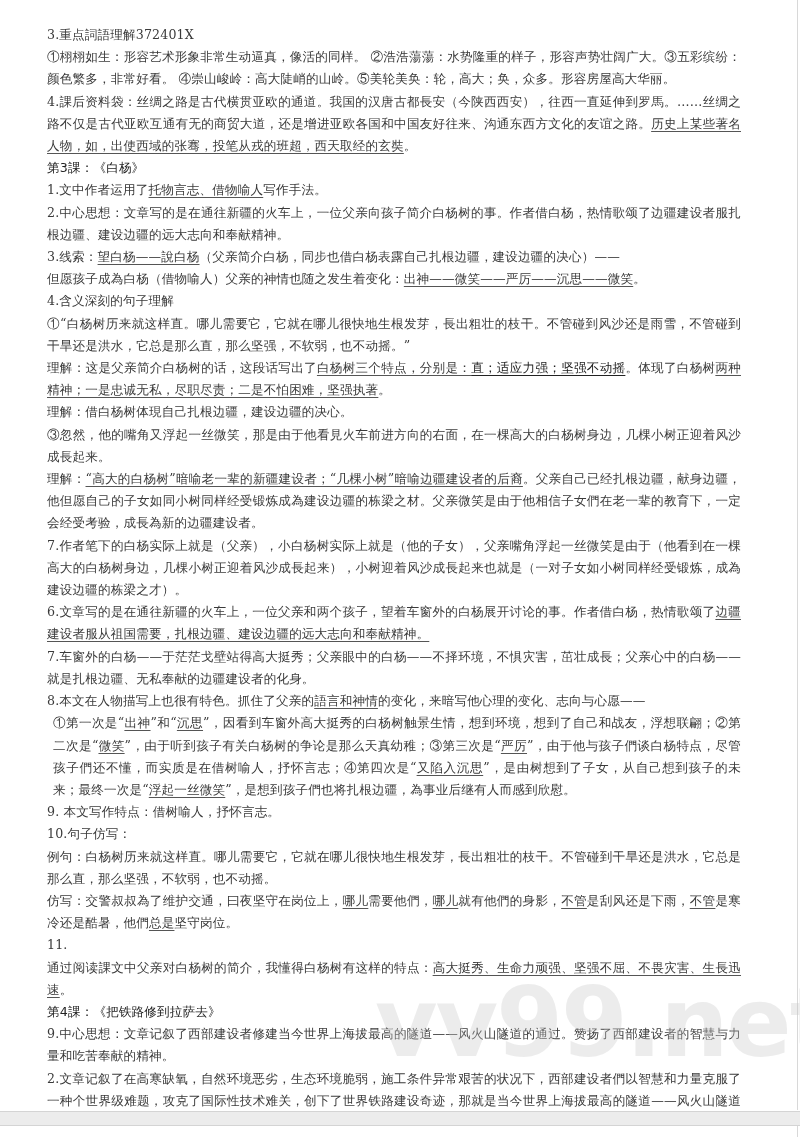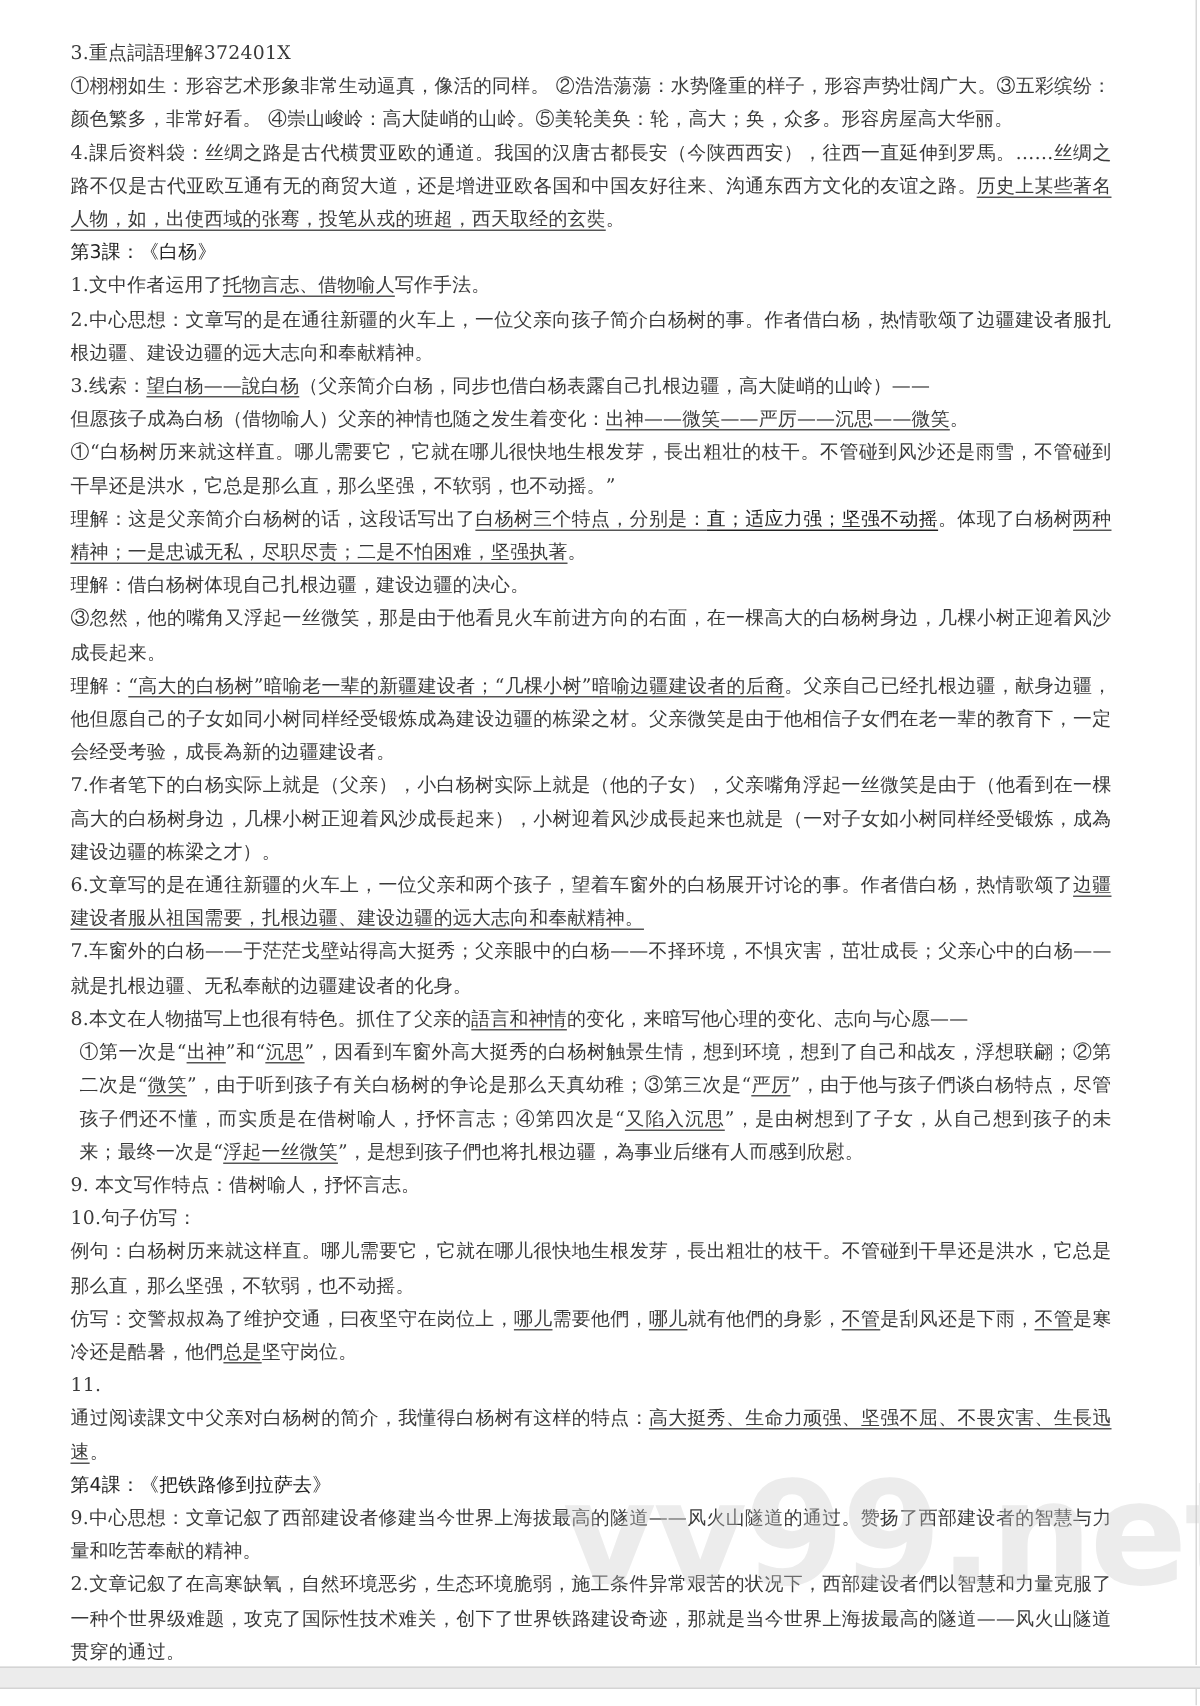--- a/index.html
+++ b/index.html
@@ -51,23 +51,24 @@
     <p class="p">3.重点詞語理解372401X</p>
     <p class="p">①栩栩如生：形容艺术形象非常生动逼真，像活的同样。 ②浩浩蕩蕩：水势隆重的样子，形容声势壮阔广大。③五彩缤纷：颜色繁多，非常好看。 ④崇山峻岭：高大陡峭的山岭。⑤美轮美奂：轮，高大；奂，众多。形容房屋高大华丽。</p>
     <p class="p"><span>4.課后资料袋：丝绸之路是古代横贯亚欧的通道。我国的汉唐古都長安（今陕西西安），往西一直延伸到罗馬。……丝绸之路不仅是古代亚欧互通有无的商贸大道，还是增进亚欧各国和中国友好往来、沟通东西方文化的友谊之路。</span><span class="u">历史上某些著名人物，如，出使西域的张骞，投笔从戎的班超，西天取经的玄奘</span><span>。</span></p>
 
     <p class="p h">第3課：《白杨》</p>
 
     <p class="p"><span>1.文中作者运用了</span><span class="u">托物言志、借物喻人</span><span>写作手法。</span></p>
 
     <p class="p">2.中心思想：文章写的是在通往新疆的火车上，一位父亲向孩子简介白杨树的事。作者借白杨，热情歌颂了边疆建设者服扎根边疆、建设边疆的远大志向和奉献精神。</p>
 
-    <p class="p"><span>3.线索：</span><span class="u">望白杨——說白杨</span><span>（父亲简介白杨，同步也借白杨表露自己扎根边疆，高大陡峭的山岭）——</span></p>
+    <p class="p"><span>3.线索：</span><span class="u">望白杨——說白杨</span><span>（父亲简介白杨，同步也借白杨表露自己扎根边疆，建设边疆的决心）——</span></p>
     <p class="p"><span>但愿孩子成為白杨（借物喻人）父亲的神情也随之发生着变化：</span><span class="u">出神——微笑——严厉——沉思——微笑</span><span>。</span></p>
 
+    <p class="p">4.含义深刻的句子理解</p>
     <p class="p">①“白杨树历来就这样直。哪儿需要它，它就在哪儿很快地生根发芽，長出粗壮的枝干。不管碰到风沙还是雨雪，不管碰到干旱还是洪水，它总是那么直，那么坚强，不软弱，也不动摇。”</p>
     <p class="p"><span>理解：这是父亲简介白杨树的话，这段话写出了</span><span class="u">白杨树三个特点，分别是：</span><span class="ub">直；适应力强；坚强不动摇</span><span>。体现了白杨树</span><span class="u">两种精神；一是忠诚无私，尽职尽责；二是不怕困难，坚强执著</span><span>。</span></p>
     <p class="p">理解：借白杨树体現自己扎根边疆，建设边疆的决心。</p>
     <p class="p">③忽然，他的嘴角又浮起一丝微笑，那是由于他看見火车前进方向的右面，在一棵高大的白杨树身边，几棵小树正迎着风沙成長起来。</p>
     <p class="p"><span>理解：</span><span class="u">“高大的白杨树”暗喻老一辈的新疆建设者；“几棵小树”暗喻边疆建设者的后裔</span><span>。父亲自己已经扎根边疆，献身边疆，他但愿自己的子女如同小树同样经受锻炼成為建设边疆的栋梁之材。父亲微笑是由于他相信子女們在老一辈的教育下，一定会经受考验，成長為新的边疆建设者。</span></p>
 
     <p class="p">7.作者笔下的白杨实际上就是（父亲），小白杨树实际上就是（他的子女），父亲嘴角浮起一丝微笑是由于（他看到在一棵高大的白杨树身边，几棵小树正迎着风沙成長起来），小树迎着风沙成長起来也就是（一对子女如小树同样经受锻炼，成為建设边疆的栋梁之才）。</p>
     <p class="p"><span>6.文章写的是在通往新疆的火车上，一位父亲和两个孩子，望着车窗外的白杨展开讨论的事。作者借白杨，热情歌颂了</span><span class="u">边疆建设者服从祖国需要，扎根边疆、建设边疆的远大志向和奉献精神。</span></p>
     <p class="p">7.车窗外的白杨——于茫茫戈壁站得高大挺秀；父亲眼中的白杨——不择环境，不惧灾害，茁壮成長；父亲心中的白杨——就是扎根边疆、无私奉献的边疆建设者的化身。</p>
 

